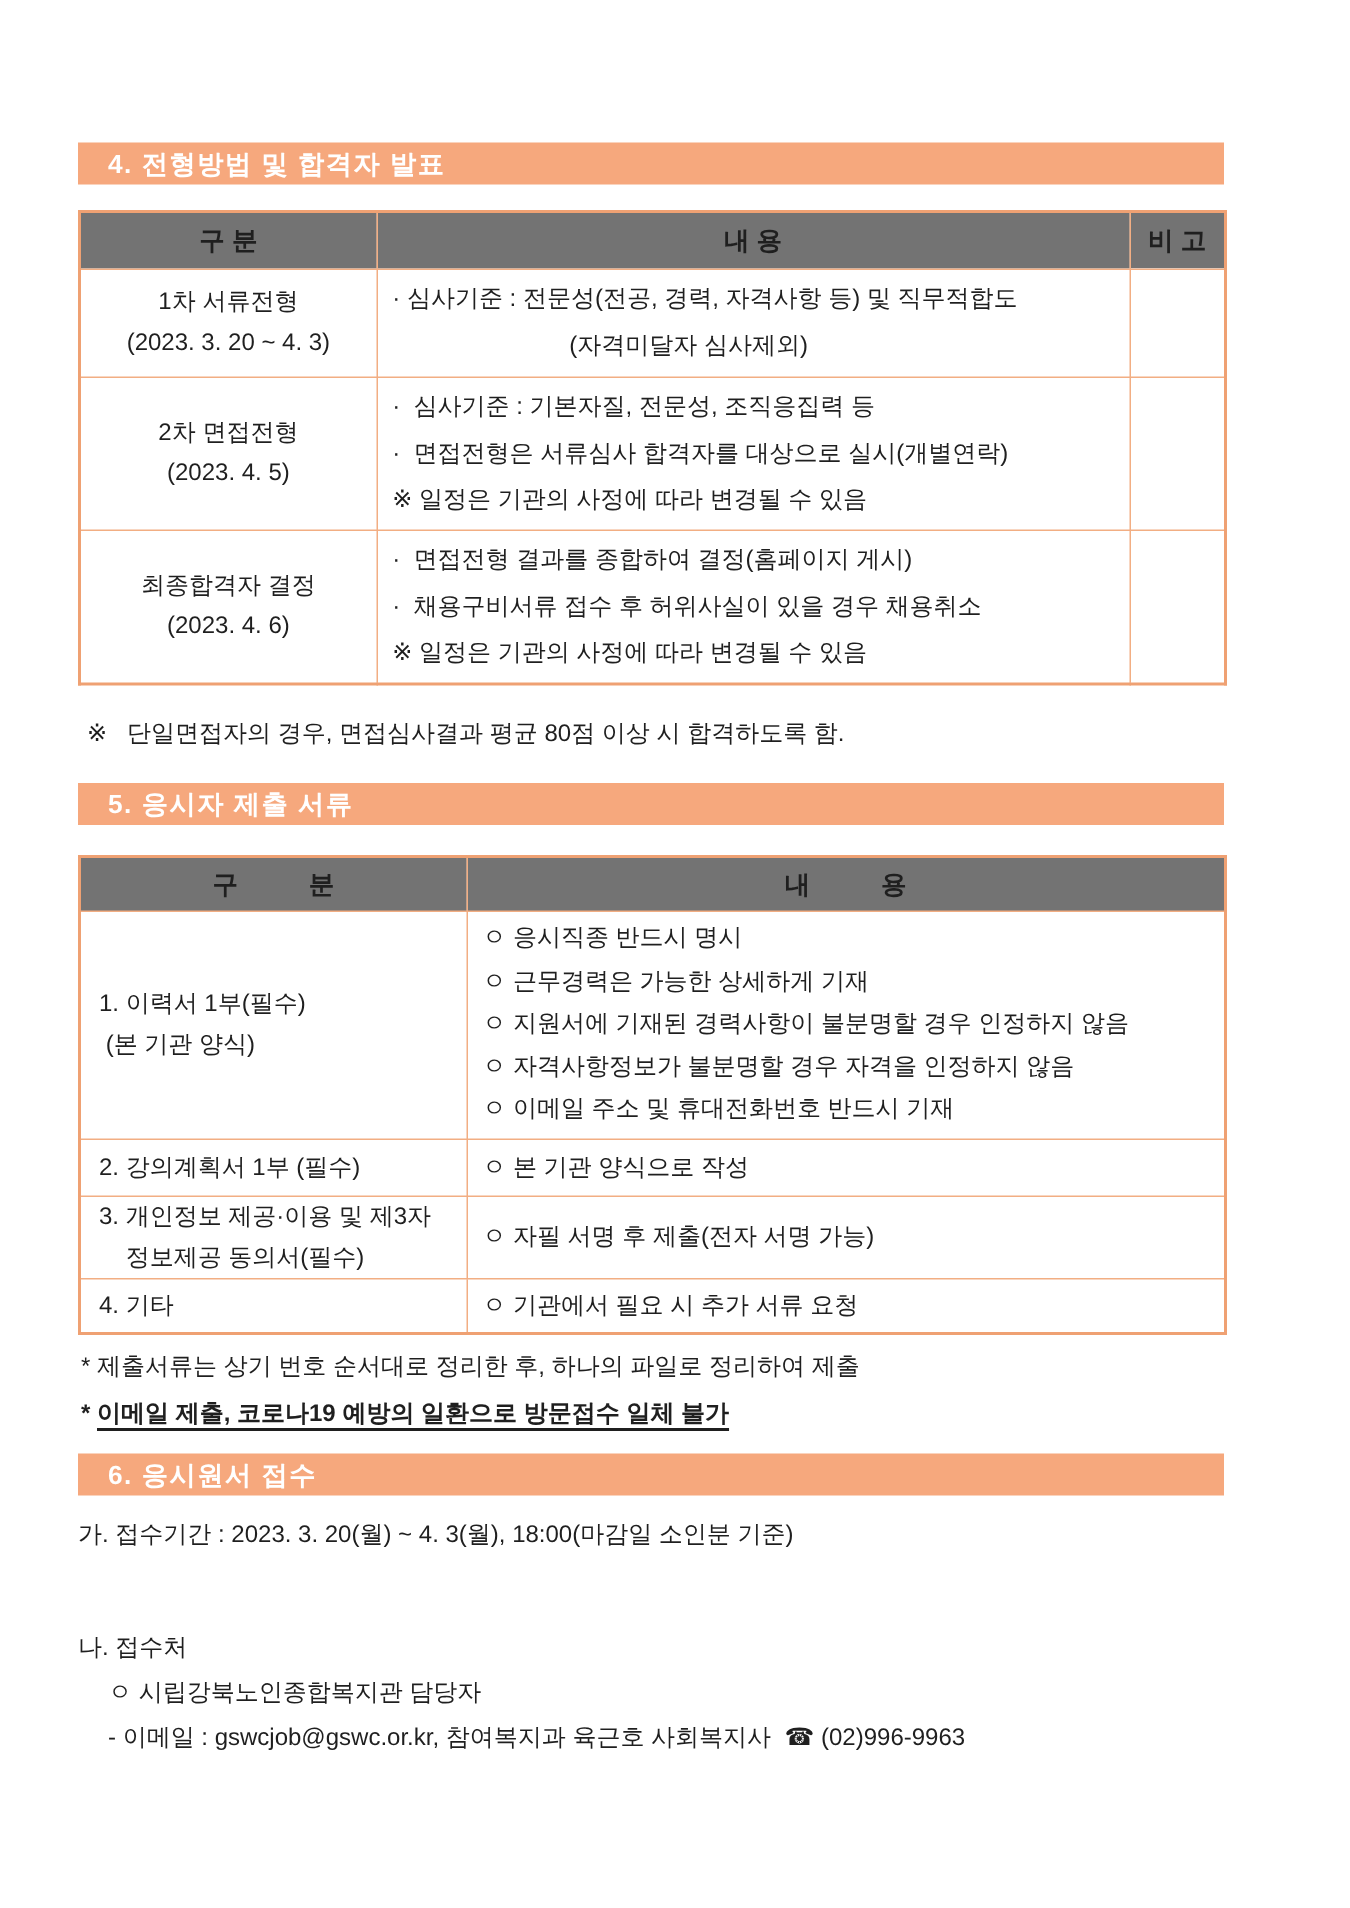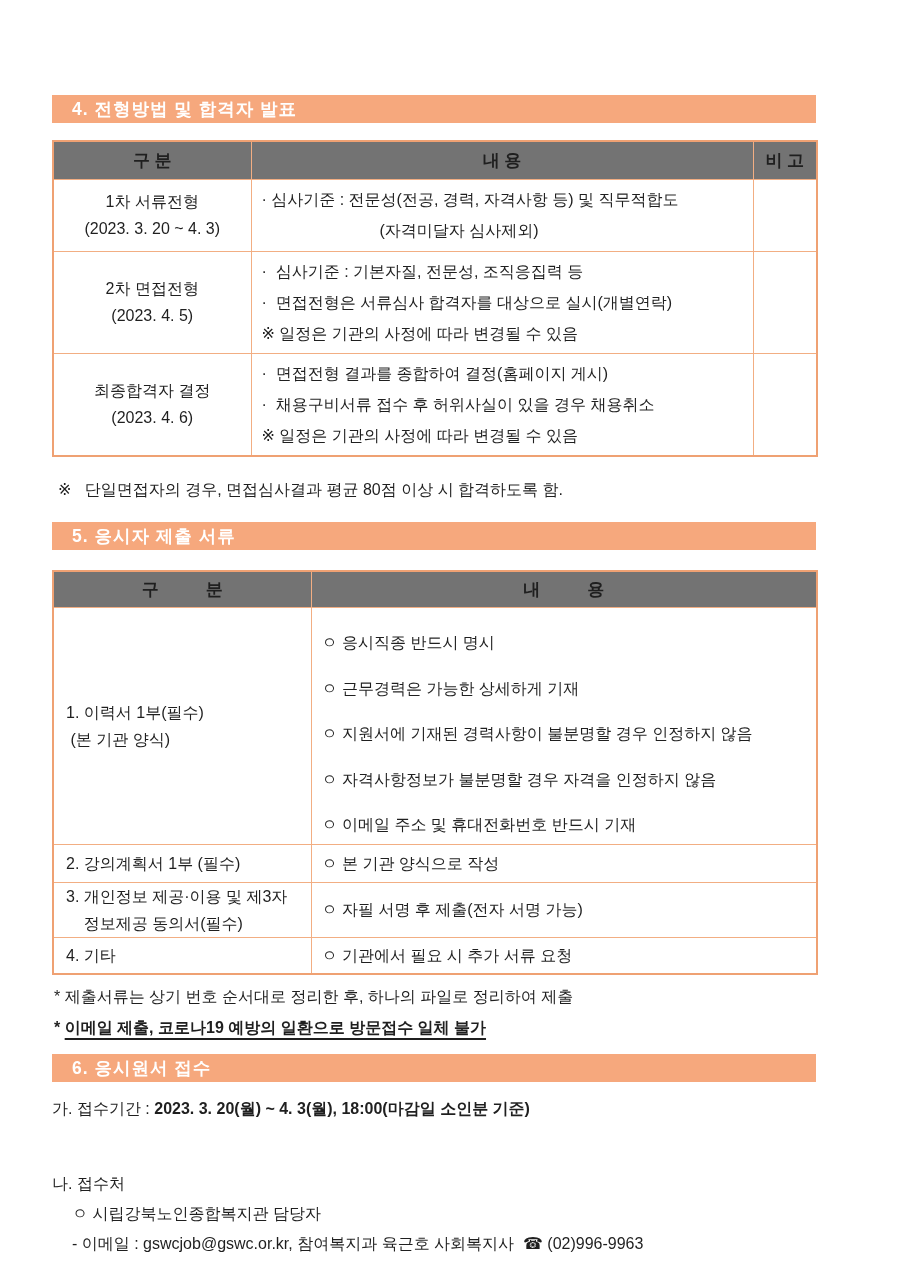--- a/index.html
+++ b/index.html
@@ -29,33 +29,33 @@
   .doc-table th {
     background:#737373; font-weight:bold; font-size:17px;
     text-align:center; vertical-align:middle;
   }
   .t1 { margin-top:17px; }
   .t2 { margin-top:20px; }
   td.label { text-align:center; vertical-align:middle; line-height:27px; }
   td.label-left { text-align:left; vertical-align:middle; padding-left:12px; line-height:27px; }
   td.cell-content { vertical-align:middle; padding:4px 10px; }
   .lh31 div { line-height:31px; }
-  .lh28 div { line-height:28.5px;margin-top:17px; }
+  .lh28 div { line-height:28.5px; }
   .lh27 div { line-height:27px; }
   .cindent { padding-left:118px; }
   .remark-cell { background:#ffffff; }
 
   .note-line { margin-top:20px; padding-left:6px; line-height:26px; font-size:16px; }
   .noteA { margin-top:9px; padding-left:2px; line-height:26px; }
   .noteB { margin-top:5px; padding-left:2px; line-height:26px; font-weight:bold; }
   .noteB .ul {
     text-decoration:underline; text-decoration-thickness:1.5px; text-underline-offset:5px;
   }
   .line-ga { margin-top:14px; line-height:26px; }
-  .line-ga .bold-part { font-weight:bold; }
+  .line-ga .bold-part { font-weight:normal; }
   .line-na { margin-top:49px; line-height:26px; }
   .line-indent1 { margin-top:4px; padding-left:20px; line-height:26px; }
   .line-indent2 { margin-top:4px; padding-left:20px; line-height:26px; }
 </style>
 </head>
 <body>
 
 <div class="content">
 
   <div class="bar bar4">

